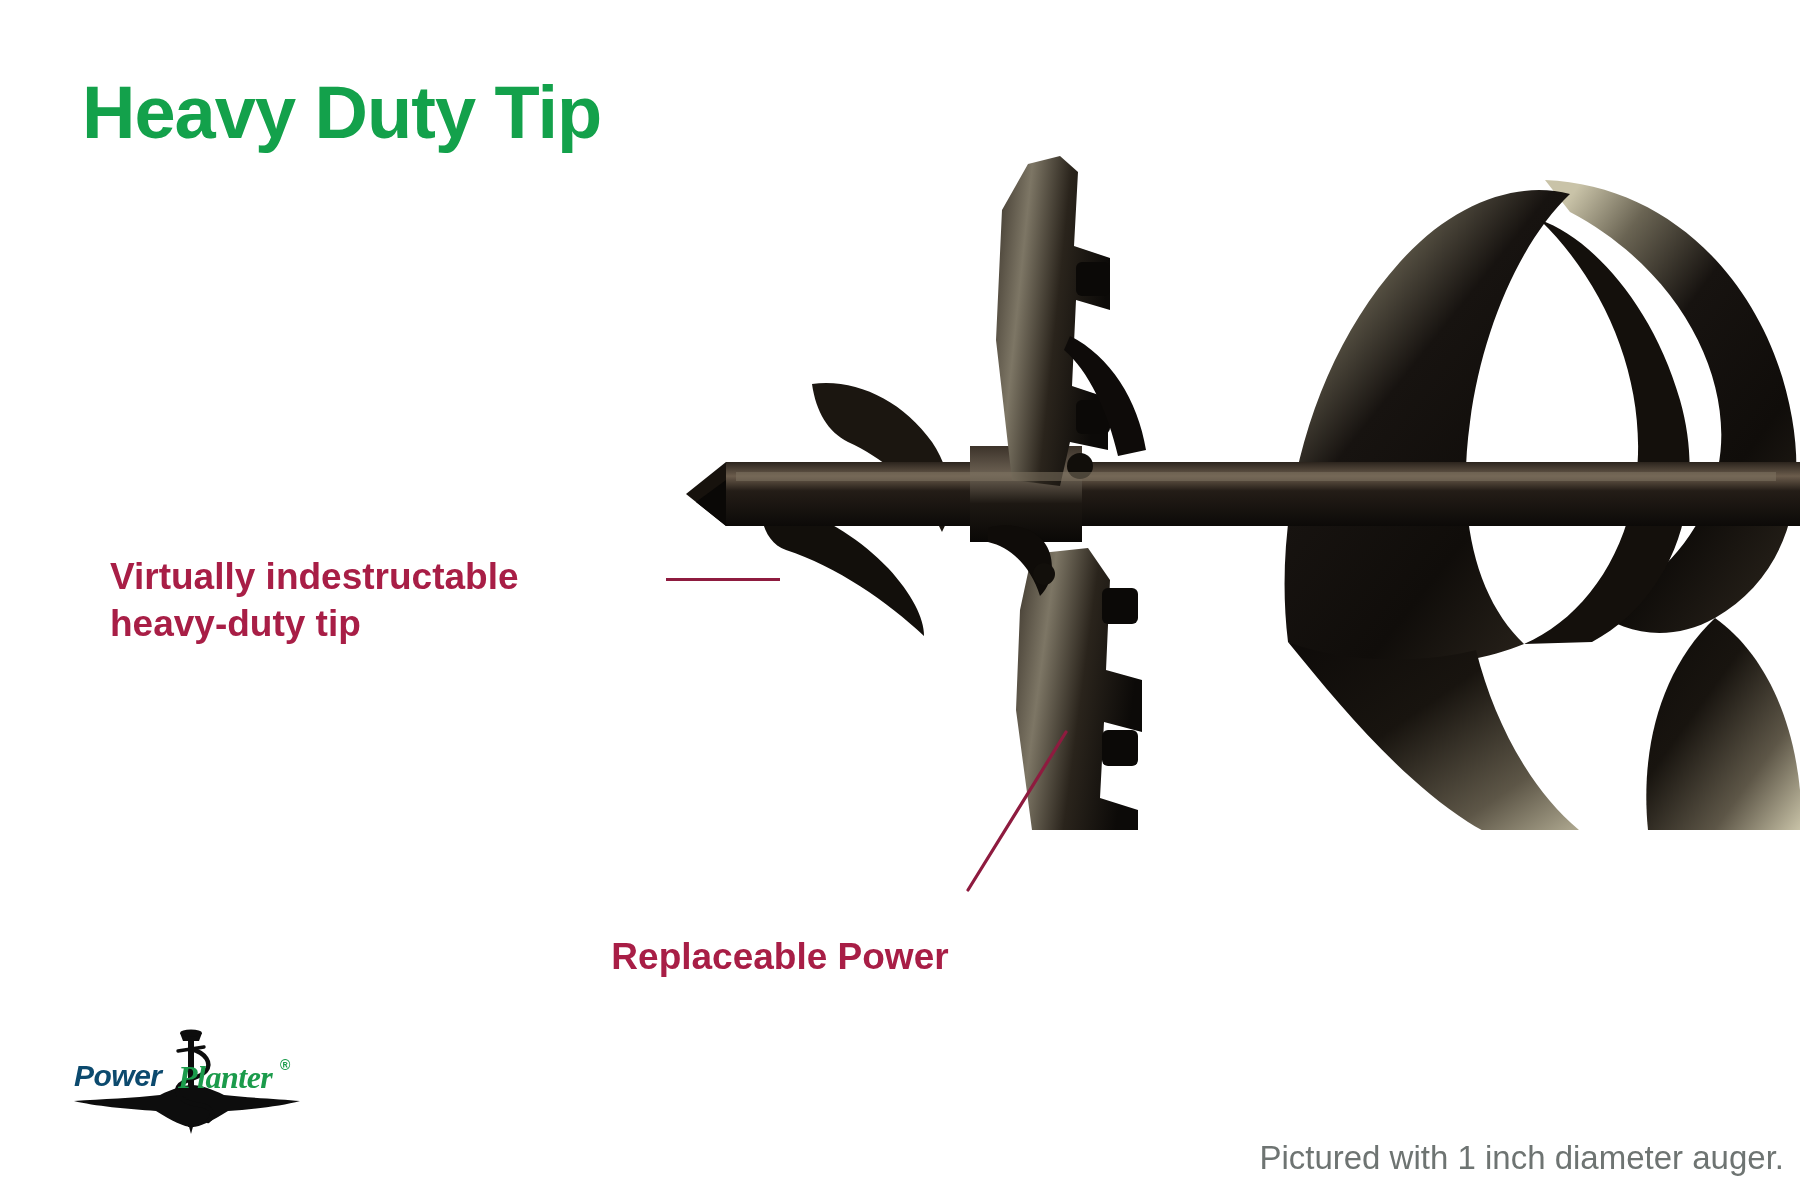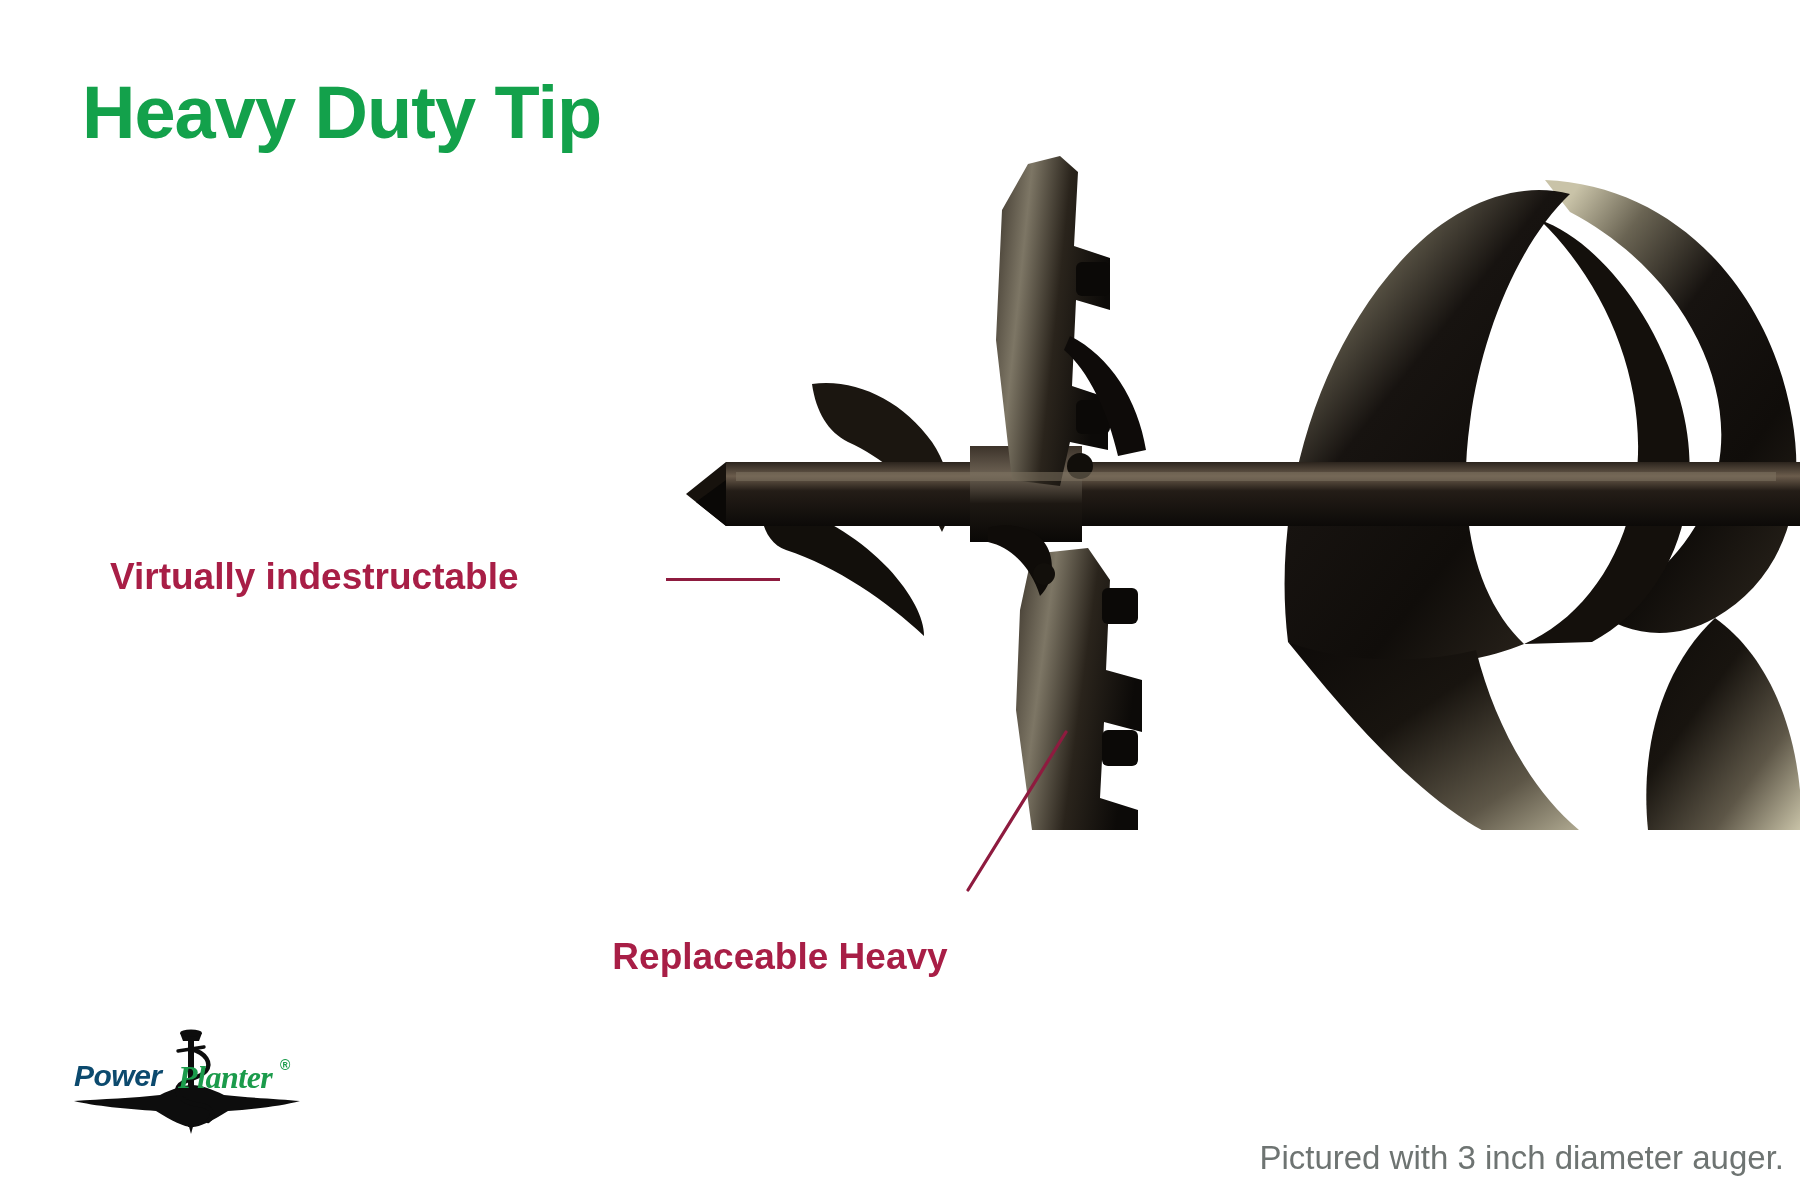--- a/index.html
+++ b/index.html
@@ -188,31 +188,32 @@
       <path d="M 348 378 C 366 372 392 376 404 392 C 416 408 414 432 400 446
                C 392 420 374 398 348 392 Z" fill="#0f0c09"></path>
       <circle cx="404" cy="424" r="11" fill="#120f0b"></circle>
 
       <rect x="96" y="322" width="1040" height="9" fill="#7d7261" opacity="0.55"></rect>
     </svg>
   </div>
 
   <div class="label-tip">
     <div>Virtually indestructable</div>
+    <div>heavy-duty tip</div>
   </div>
   <div class="leader-h"></div>
 
   <div class="label-blades">
-    <div>Replaceable Heavy</div>
+    <div>Replaceable Power</div>
   </div>
   <svg class="leader-d" viewBox="0 0 320 200">
     <line x1="18" y1="190" x2="116" y2="32" stroke="#8e1b3f" stroke-width="3.2" stroke-linecap="round"></line>
   </svg>
 
-  <div class="caption">Pictured with 3 inch diameter auger.</div>
+  <div class="caption">Pictured with 1 inch diameter auger.</div>
 
   <div class="logo">
     <svg viewBox="0 0 230 110" width="230" height="110">
 
       <path d="M 2 72 C 30 70 62 69 88 66 C 100 60 112 56 120 56 C 128 56 140 60 152 66
                C 178 69 210 70 228 72 C 210 77 182 80 156 82 C 140 92 128 98 120 98
                C 112 98 100 92 84 82 C 56 80 22 77 2 72 Z" fill="#0d0d0d"></path>
 
       <rect x="116" y="10" width="6" height="88" fill="#0d0d0d"></rect>
 

